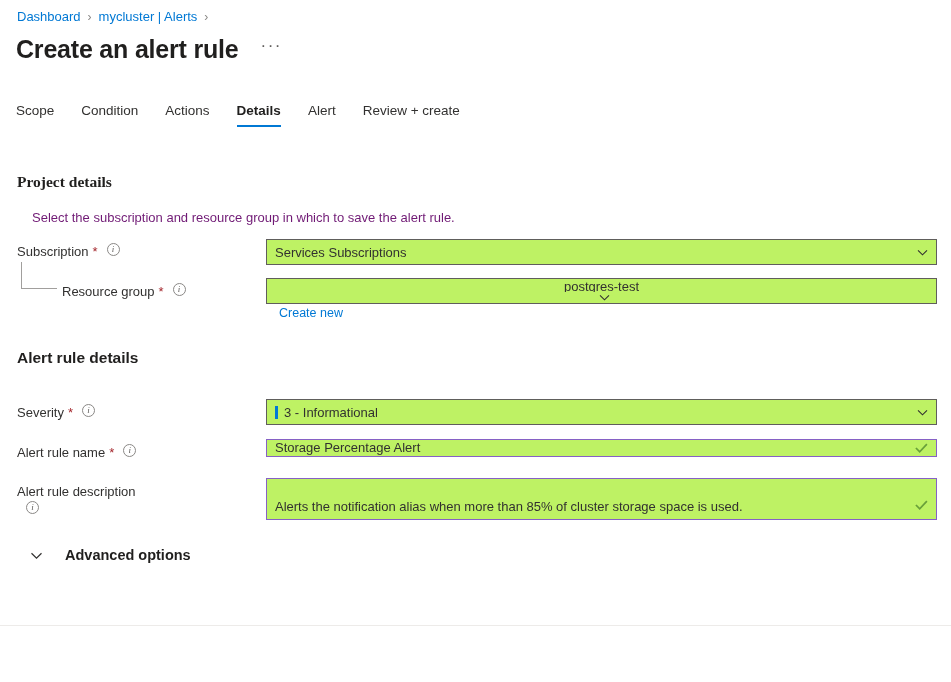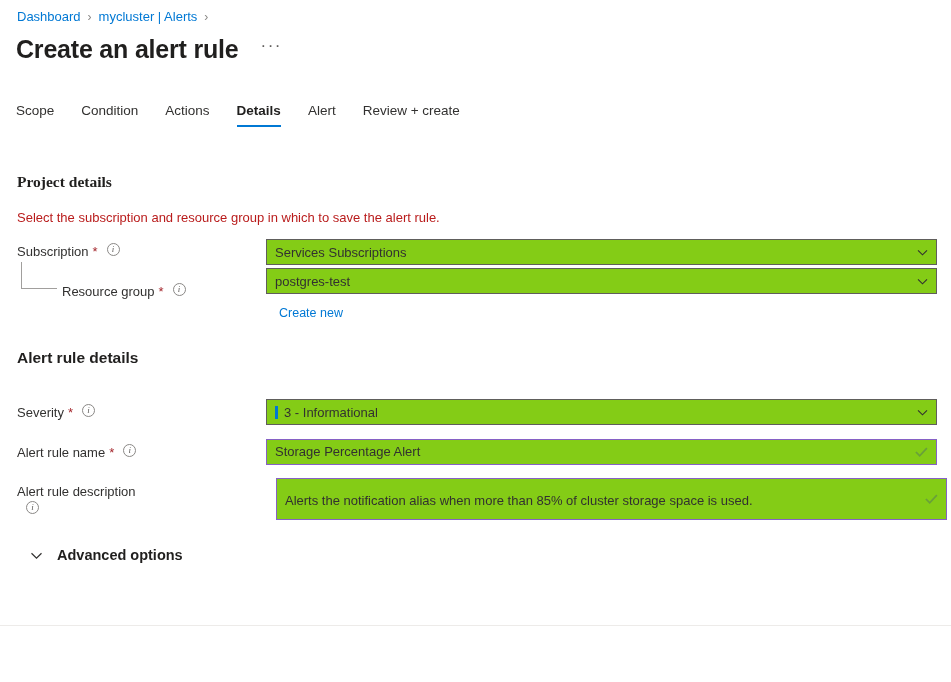--- a/index.html
+++ b/index.html
@@ -102,23 +102,23 @@
   .section-head {
     position: absolute;
     left: 17px;
     font-size: 15.5px;
     font-weight: 600;
     color: #201f1e;
     line-height: 20px;
   }
   .section-desc {
     position: absolute;
-    left: 17px;
-    font-size: 13px;
-    color: #b91c1c;
+    left: 32px;
+    font-size: 13px;
+    color: #701a75;
     line-height: 18px;
   }
 
   
   .field-label {
     position: absolute;
     display: flex;
     align-items: flex-start;
     font-size: 13px;
     line-height: 18px;
@@ -160,21 +160,21 @@
     border-bottom: 1px solid #a19f9d;
     pointer-events: none;
   }
 
   
   .control {
     position: absolute;
     left: 266px;
     width: 671px;
     box-sizing: border-box;
-    background: #84cc16;
+    background: #bef264;
   }
   .combo {
     height: 26px;
     border: 1px solid #605e5c;
     display: flex;
     align-items: center;
     padding: 0 8px;
     font-size: 13px;
     color: #323130;
     cursor: pointer;
@@ -195,37 +195,36 @@
 
   .sev-bar {
     width: 3px;
     height: 13px;
     background: #0078d4;
     margin-right: 6px;
     flex: none;
   }
 
   .textbox {
-    height: 26px;
+    height: 18px;
     border: 1px solid #8661c5;
     display: flex;
     align-items: center;
     padding: 0 8px;
     font-size: 13px;
     color: #323130;
   }
   .textarea {
     height: 42px;
     border: 1px solid #8661c5;
     display: flex;
     align-items: flex-start;
-    padding: 14px 8px 0 8px;
+    padding: 20px 8px 0 8px;
     font-size: 13px;
     color: #323130;
-    margin-left: 10px;
   }
   .textarea .val, .textbox .val {
     flex: 1;
     line-height: 16px;
     overflow: hidden;
     white-space: nowrap;
     text-overflow: ellipsis;
   }
   .check-ok {
     width: 13px;
@@ -247,20 +246,21 @@
   }
 
   
   .advanced {
     position: absolute;
     left: 30px;
     top: 545px;
     display: flex;
     align-items: center;
     cursor: pointer;
+    gap: 8px;
   }
   .adv-chevron {
     width: 13px;
     height: 13px;
     margin-right: 14px;
     flex: none;
   }
   .adv-chevron svg { display: block; }
   .adv-label {
     font-size: 14.5px;
@@ -332,21 +332,21 @@
 
 <div class="tree-connector"></div>
 
 <div class="field-label" style="left:62px; top:283px;">
   <span>Resource group</span>
   <span class="req-star">*</span>
   <span class="info-icon">
       <span>i</span>
     </span>
 </div>
-<div class="control combo" style="top:268px;">
+<div class="control combo" style="top:278px;flex-direction:column;">
   <span class="val">postgres-test</span>
   <span class="chevron">
     <svg viewBox="0 0 11 11" width="11" height="11">
         <path d="M1 3.3 L5.5 7.8 L10 3.3" fill="none" stroke="#323130" stroke-width="1.1"></path>
       </svg>
   </span>
 </div>
 <div class="create-new-link">Create new</div>
 
 <div class="section-head" style="top:348px;">Alert rule details</div>

